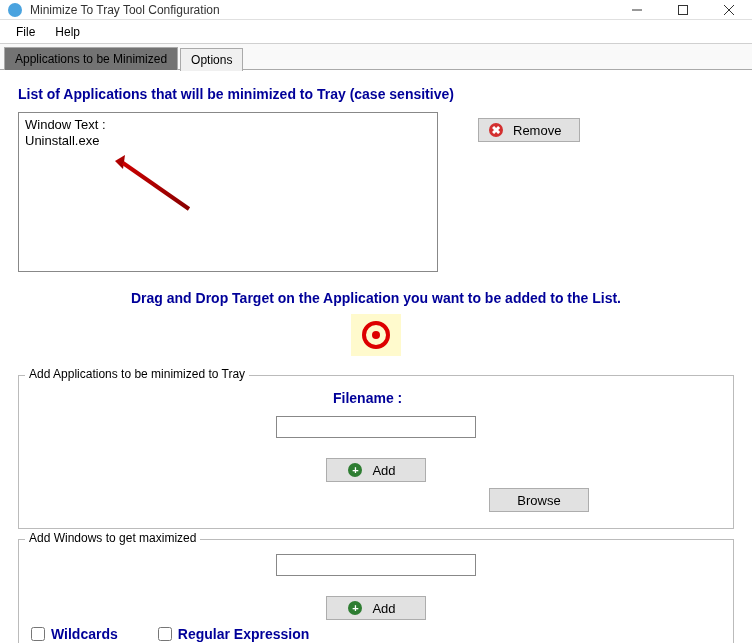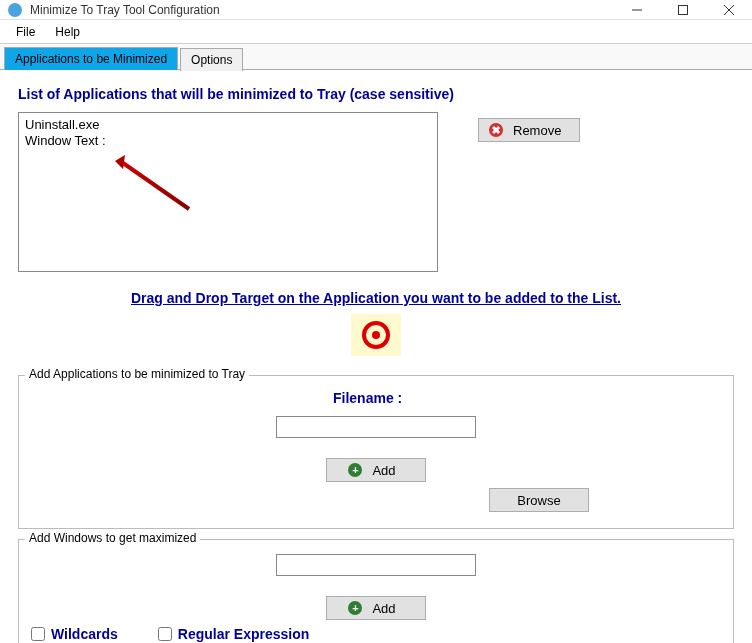--- a/index.html
+++ b/index.html
@@ -6,34 +6,34 @@
 body { font-family: "Segoe UI", Tahoma, sans-serif; font-size: 13px; background: #fff; width: 752px; height: 643px; overflow: hidden; position: relative; }
 .titlebar { height: 20px; background: #fff; display: flex; align-items: center; padding: 0 0 0 8px; border-bottom: 1px solid #e0e0e0; }
 .titlebar-icon { width: 14px; height: 14px; border-radius: 50%; background: #4aa3df; margin-right: 8px; display: inline-block; }
 .titlebar-text { flex: 1; font-size: 12px; color: #333; }
 .window-controls { display: flex; }
 .win-btn { width: 46px; height: 30px; display: flex; align-items: center; justify-content: center; font-size: 14px; color: #333; cursor: pointer; }
 .menubar { height: 24px; display: flex; align-items: center; padding: 0 6px; border-bottom: 1px solid #d0d0d0; background: #fff; }
 .menu-item { padding: 2px 10px; font-size: 12px; cursor: pointer; }
 .tabs { display: flex; padding: 2px 4px 0 4px; border-bottom: 1px solid #aaa; background: #f9f9f9; }
 .tab { padding: 4px 10px; border: 1px solid #aaa; border-bottom: none; background: #fff; font-size: 12px; margin-right: 2px; position: relative; cursor: pointer; }
-.tab.active { background: #0ea5e9; top: 1px; z-index: 2; }
+.tab.active { background: #737373; top: 1px; z-index: 2; }
 .tab.inactive { background: #f0f0f0; top: 2px; }
 .content { padding: 10px 18px; position: relative; }
 .section-title { color: #000099; font-weight: bold; font-size: 14px; margin: 6px 0 10px 0; }
 .list-area { display: flex; gap: 40px; align-items: flex-start; }
 .listbox { width: 420px; height: 160px; border: 1px solid #888; background: #fff; padding: 4px 6px; font-size: 13px; overflow: auto; }
 .list-line { line-height: 16px; }
 .remove-area { padding-top: 6px; }
 .btn { display: inline-flex; align-items: center; justify-content: center; border: 1px solid #adadad; background: #e1e1e1; padding: 3px 18px; font-size: 13px; cursor: pointer; min-width: 100px; height: 24px; }
 .btn-icon { display: inline-flex; align-items: center; gap: 10px; padding: 3px 18px 3px 10px; }
 .icon-circle { width: 14px; height: 14px; border-radius: 50%; display: inline-flex; align-items: center; justify-content: center; color: #fff; font-size: 11px; font-weight: bold; }
 .icon-red { background: #d32f2f; }
 .icon-green { background: #2e7d32; }
-.drag-text { color: #000099; font-weight: bold; text-align: center; margin: 18px 0 8px 0; font-size: 14px; text-decoration: underline; }
+.drag-text { color: #000099; font-weight: bold; text-align: center; margin: 18px 0 8px 0; font-size: 14px; }
 .target-wrap { text-align: center; margin-bottom: 16px; }
 .target-box { display: inline-block; background: #fffacd; padding: 6px 10px; }
 .target-svg { display: block; }
 .groupbox { border: 1px solid #bbb; margin: 10px 0 6px 0; padding: 14px 12px 10px 12px; position: relative; }
 .groupbox-title { position: absolute; top: -9px; left: 6px; background: #fff; padding: 0 4px; font-size: 12px; color: #000; }
 .row { display: flex; align-items: center; gap: 10px; margin-bottom: 6px; flex-direction: column; }
 .field-label { color: #000099; font-weight: bold; font-size: 14px; min-width: 86px; }
 .field-label-long { color: #000099; font-weight: bold; font-size: 14px; }
 .text-input { border: 1px solid #888; height: 22px; padding: 0 4px; font-size: 13px; }
 .input-filename { width: 200px; }
@@ -81,22 +81,22 @@
   <div class="tab active">Applications to be Minimized</div>
   <div class="tab inactive">Options</div>
 </div>
 
 <div class="content">
 
   <div class="section-title">List of Applications that will be minimized to Tray (case sensitive)</div>
 
   <div class="list-area">
     <div class="listbox" style="position:relative;">
+      <div class="list-line">Window Text :</div>
       <div class="list-line">Uninstall.exe</div>
-      <div class="list-line">Window Text :</div>
       <svg class="arrow" width="90" height="70" style="left:90px; top:36px;">
         <defs>
             <linearGradient id="ag" x1="0" y1="0" x2="1" y2="1">
               <stop offset="0%" stop-color="#c00"></stop>
               <stop offset="100%" stop-color="#800"></stop>
             </linearGradient>
           </defs>
         <polygon points="6,12 16,6 14,20" fill="url(#ag)"></polygon>
         <line x1="14" y1="14" x2="80" y2="60" stroke="url(#ag)" stroke-width="4"></line>
       </svg>

